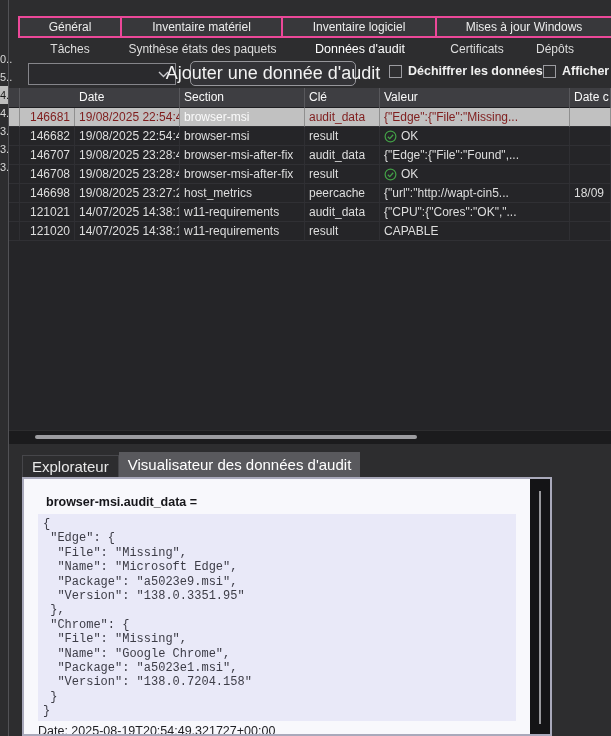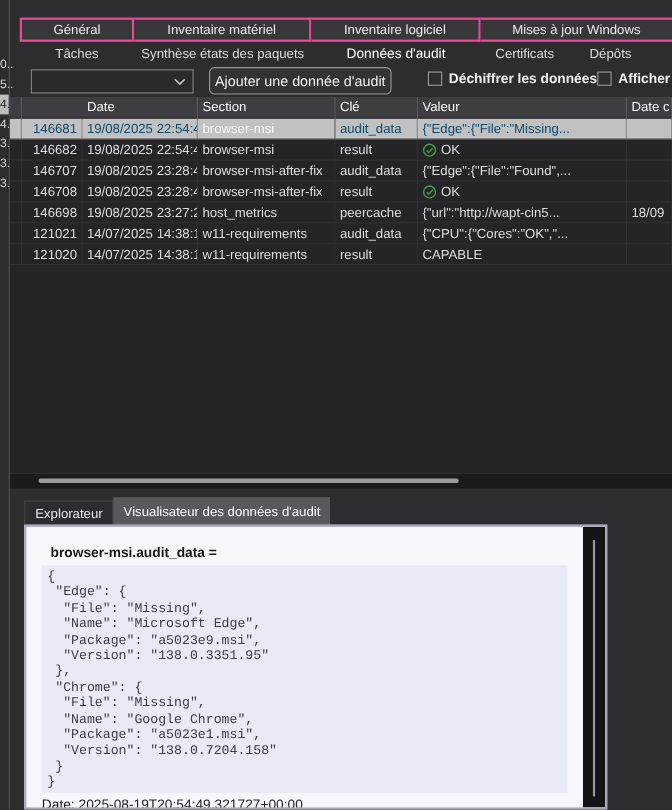--- a/index.html
+++ b/index.html
@@ -32,50 +32,50 @@
   .tab2.active{color:#ffffff;font-size:12.5px;}
 
   
   .toolbar{position:absolute;left:0;top:60px;width:611px;height:28px;}
   .combobox{position:absolute;left:28px;top:3px;width:148px;height:22px;box-sizing:border-box;
             background:#2a2a2d;border:1px solid #85858a;display:flex;align-items:center;}
   .combo-value{flex:1;font-size:12px;color:#e8e8e8;padding-left:5px;}
   .chev{margin-right:6px;display:block;}
   .add-btn{position:absolute;left:190px;top:1px;width:166px;height:25px;box-sizing:border-box;
            border:1px solid #97979c;border-radius:5px;background:#333337;color:#f2f2f2;
-           font-size:13px;display:flex;align-items:center;justify-content:center;white-space:nowrap;}
+           font-size:18px;display:flex;align-items:center;justify-content:center;white-space:nowrap;}
   .cbgroup{position:absolute;top:4px;display:flex;align-items:center;gap:6px;white-space:nowrap;font-weight:bold;}
   .cbgroup.g1{left:389px;}
   .cbgroup.g2{left:543px;}
   .checkbox{width:13px;height:13px;box-sizing:border-box;border:1px solid #9b9ba0;background:#2d2d2f;flex:0 0 auto;}
   .cblabel{font-size:12.5px;color:#f0f0f0;}
 
   
   .table{position:absolute;left:9px;top:88px;width:602px;height:342px;background:#252528;overflow:hidden;}
   .thead,.trow{display:grid;grid-template-columns:11px 55px 105px 125px 75px 190px 1fr;}
   .thead{height:19px;background:#3e3e42;border-bottom:1px solid #1f1f22;}
   .th{font-size:12px;color:#fafafa;line-height:19px;padding:0 4px;border-right:1px solid #58585c;
       box-sizing:border-box;overflow:hidden;white-space:nowrap;}
   .th.right{text-align:right;margin-top:40px;}
   .trow{height:18px;border-bottom:1px solid #303034;}
   .td{font-size:12px;color:#dedede;padding:0 4px;border-right:1px solid #2f2f33;box-sizing:border-box;
       overflow:hidden;white-space:nowrap;display:flex;align-items:center;gap:4px;}
   .td.right{justify-content:flex-end;}
   .trow.sel{background:#c1c1c1;}
-  .trow.sel .td{color:#0c4a6e;border-right-color:#8f8f8f;border-bottom-color:#8f8f8f;}
+  .trow.sel .td{color:#7f1d1d;border-right-color:#8f8f8f;border-bottom-color:#8f8f8f;}
   .trow.sel .td.section{color:#fbfbfb;}
   .okicon{flex:0 0 auto;display:block;}
 
   
   .h-scroll{position:absolute;left:9px;top:431px;width:602px;height:13px;background:#1b1b1d;}
   .h-thumb{position:absolute;left:26px;top:4px;width:382px;height:4px;background:#9d9da1;border-radius:2px;}
 
   
   .btabs{position:absolute;left:22px;top:452px;height:25px;display:flex;align-items:flex-end;}
-  .btab{font-size:12px;padding:0 9px;display:flex;align-items:center;white-space:nowrap;}
+  .btab{font-size:15px;padding:0 9px;display:flex;align-items:center;white-space:nowrap;}
   .btab.inactive{height:21px;background:#2d2d2f;color:#e8e8e8;border:1px solid #46464a;border-bottom:none;}
   .btab.active{height:25px;background:#59595d;color:#ffffff;}
 
   
   .panel{position:absolute;left:22px;top:477px;width:530px;height:259px;box-sizing:border-box;
          background:#f8f8fc;border:2px solid #a9a9bb;overflow:hidden;}
   .panel-heading{position:absolute;left:22px;top:16px;font-size:12.5px;font-weight:bold;color:#16161a;}
   .json-box{position:absolute;left:14px;top:35px;right:34px;height:207px;background:#e9e9f8;
             box-sizing:border-box;padding:3px 0 0 5px;overflow:hidden;}
   .json-pre{margin:0;font-family:"Liberation Mono","DejaVu Sans Mono",monospace;font-size:12px;

